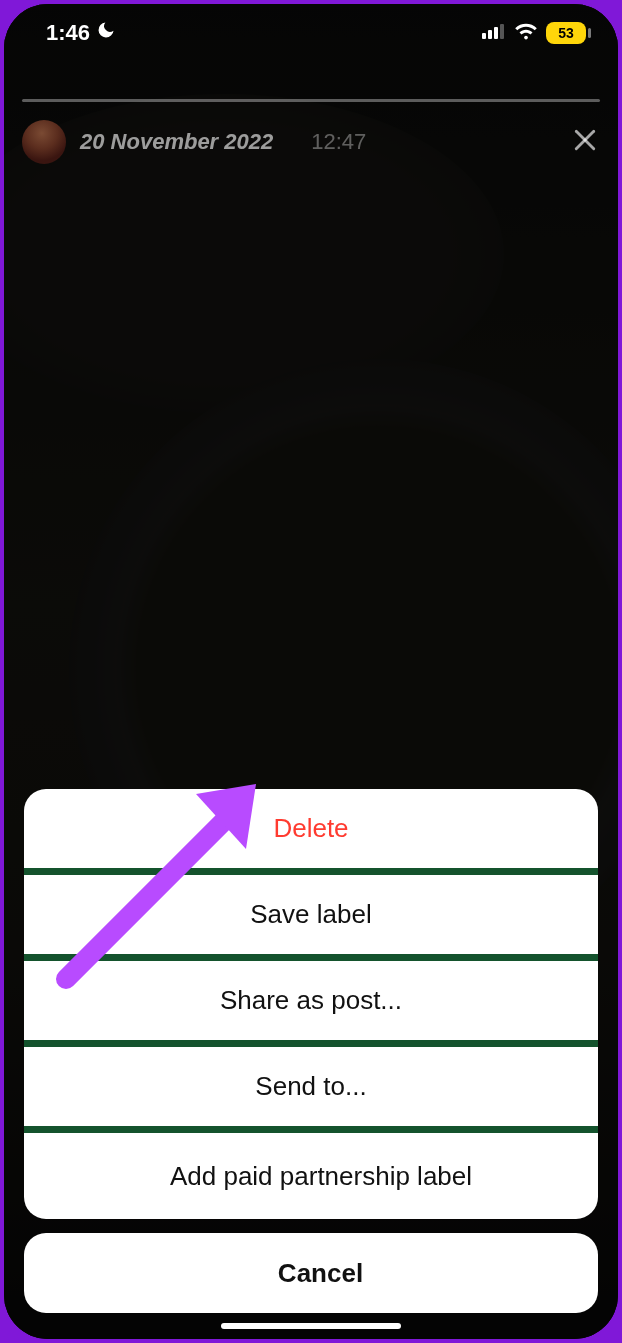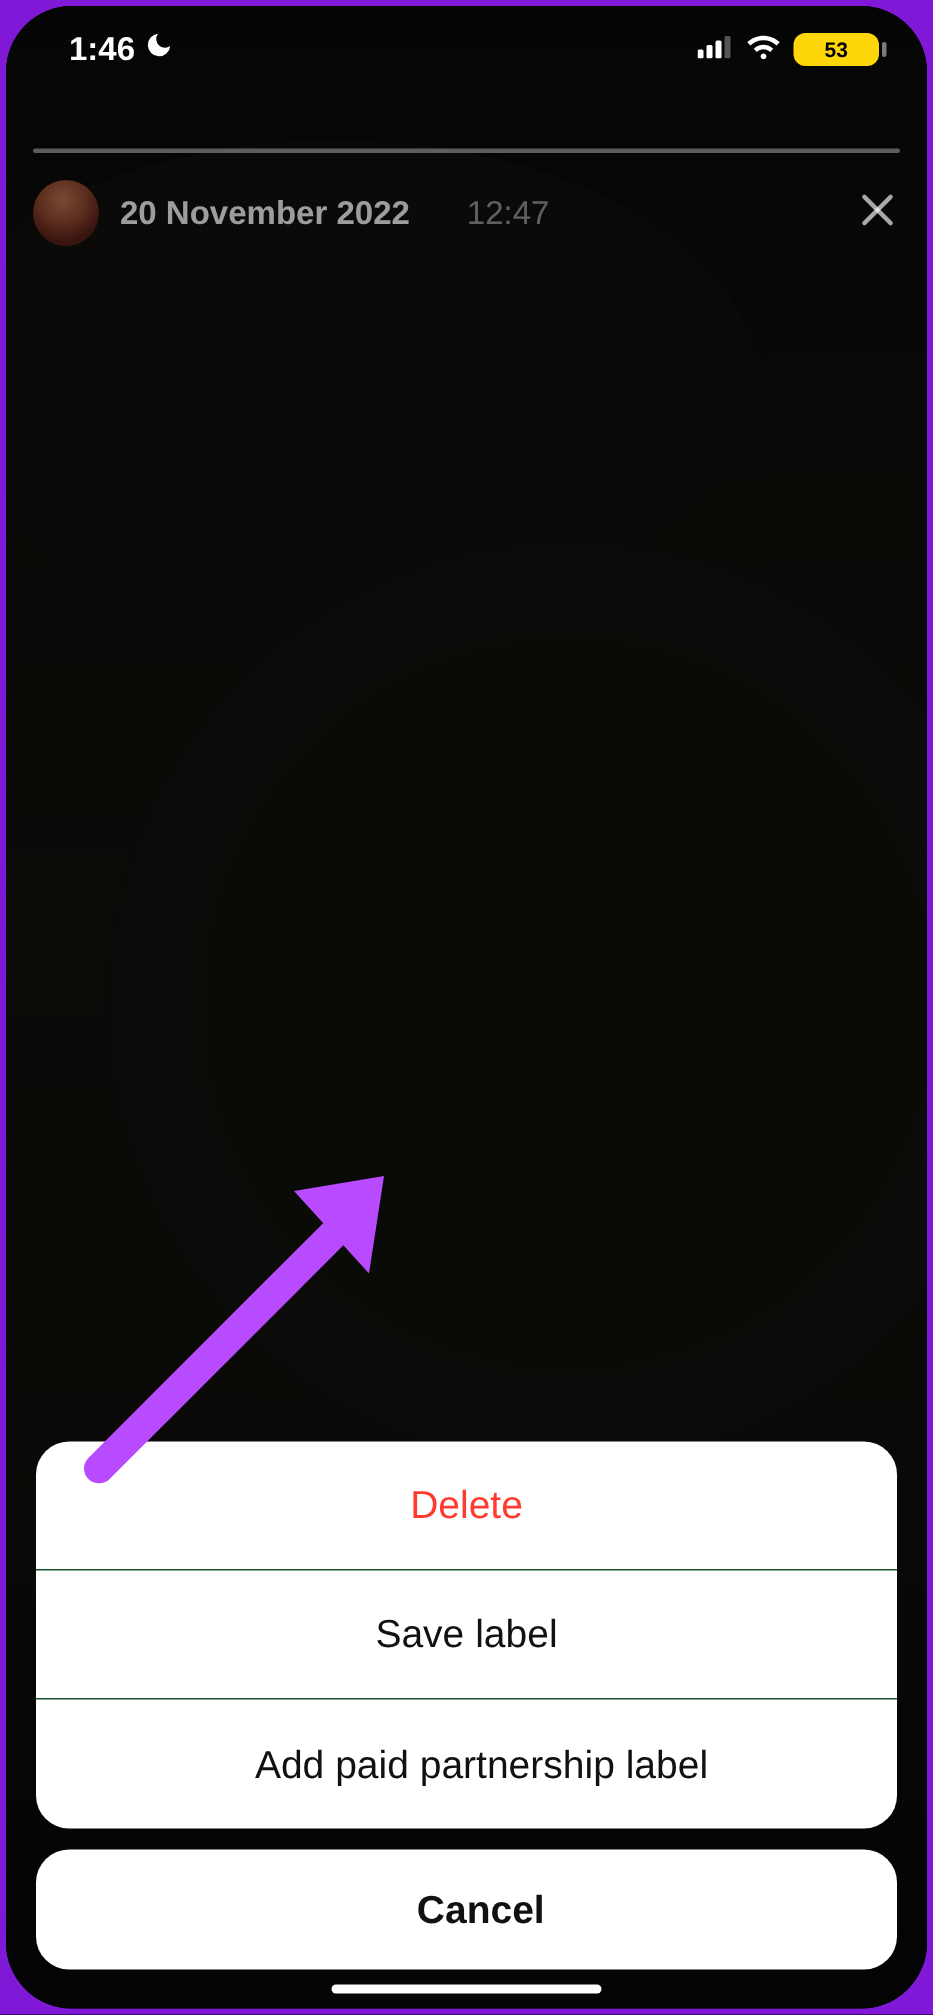--- a/index.html
+++ b/index.html
@@ -61,21 +61,21 @@
     z-index: 50;
   }
   .status-left {
     display: flex; align-items: center; gap: 6px;
     color: #fff; font-weight: 600; font-size: 22px;
   }
   .status-right {
     display: flex; align-items: center; gap: 8px;
   }
   .battery-pill {
-    width: 57px; height: 22px;
+    width: 40px; height: 22px;
     border-radius: 8px;
     background: #ffd60a;
     color: #000;
     font-size: 14px; font-weight: 700;
     display: flex; align-items: center; justify-content: center;
     position: relative;
   }
   .battery-pill::after {
     content: "";
     position: absolute;
@@ -105,20 +105,21 @@
   .avatar {
     width: 44px; height: 44px;
     border-radius: 50%;
     background: radial-gradient(circle at 45% 30%, #7a4a33 0%, #5b2d1e 40%, #3a1510 70%);
     flex: none;
   }
   .date-txt {
     color: rgba(255,255,255,0.6);
     font-size: 22px;
     font-weight: 600;
+    font-style: italic;
   }
   .time-txt {
     color: rgba(255,255,255,0.35);
     font-size: 22px;
     font-weight: 500;
     margin-left: 24px;
   }
   .close-x {
     margin-left: auto;
     color: rgba(255,255,255,0.65);
@@ -136,21 +137,21 @@
     overflow: hidden;
     margin-bottom: 14px;
   }
   .sheet-item {
     height: 86px;
     display: flex;
     align-items: center;
     justify-content: center;
     font-size: 26px;
     color: #111;
-    border-bottom: 1px solid #14532d;
+    border-bottom: 7px solid #14532d;
   }
   .sheet-item:last-child { border-bottom: none; margin-left: 20px; }
   .sheet-item.destructive { color: #ff3b30; }
   .cancel-btn {
     background: #fff;
     border-radius: 22px;
     height: 80px;
     display: flex;
     align-items: center;
     justify-content: center;
@@ -231,20 +232,26 @@
 
   <div class="sheet-wrap">
     <div class="sheet">
       <div class="sheet-item destructive">
         <span>Delete</span>
       </div>
       <div class="sheet-item">
         <span>Save label</span>
       </div>
       <div class="sheet-item">
+        <span>Share as post...</span>
+      </div>
+      <div class="sheet-item">
+        <span>Send to...</span>
+      </div>
+      <div class="sheet-item">
         <span>Add paid partnership label</span>
       </div>
     </div>
     <div class="cancel-btn">
       <span>Cancel</span>
     </div>
   </div>
 
   <svg class="arrow" style="left:42px; top:755px;" width="230" height="230" viewBox="0 0 230 230">
     <defs>

